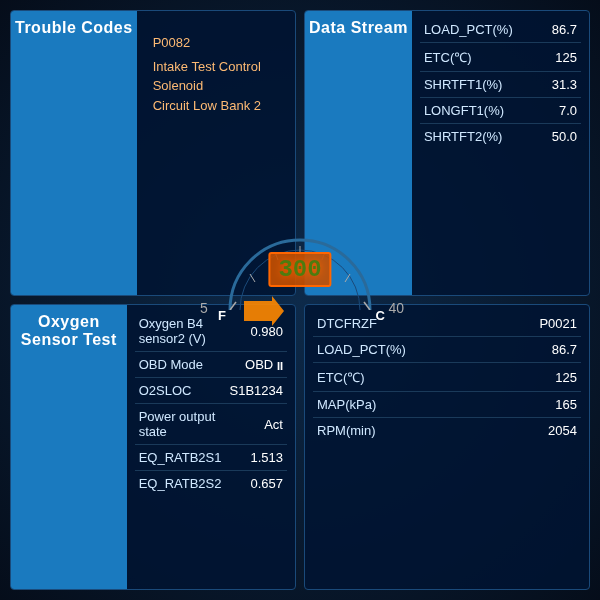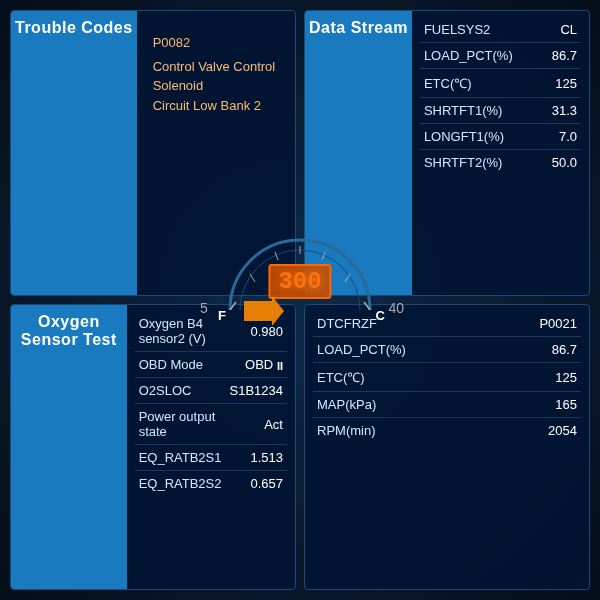--- a/index.html
+++ b/index.html
@@ -113,29 +113,29 @@
       z-index: 15;
       width: 40px;
       height: 30px;
       display: flex;
       align-items: center;
       justify-content: center;
     }
 
     .speed-numbers {
       position: absolute;
-      top: 264px;
+      top: 252px;
       left: 50%;
       transform: translateX(-50%);
       z-index: 15;
       background: rgba(200, 80, 0, 0.9);
       border: 2px solid #ff6600;
       border-radius: 3px;
       padding: 2px 8px;
-      color: #f97316;
+      color: #4d7c0f;
       font-size: 24px;
       font-weight: bold;
       font-family: 'Courier New', monospace;
       text-shadow: 0 0 8px #ff6600;
       min-width: 60px;
       text-align: center;
     }
 
     .gauge-label-left {
       position: absolute;
@@ -226,36 +226,32 @@
   </svg>
 </div>
 
 <div class="container">
 
   <div class="panel">
     <div class="panel-header">Trouble Codes</div>
     <div class="panel-body-trouble">
       <div class="trouble-code-text">
         <div style="margin-bottom:4px;">P0082</div>
-        <div>Control Valve Control Solenoid</div>
+        <div>Intake Test Control Solenoid</div>
         <div>Circuit Low Bank 2</div>
       </div>
     </div>
   </div>
 
   <div class="panel">
     <div class="panel-header">Data Stream</div>
     <div class="panel-body">
       <table class="data-table">
         <tbody id="data-stream-tbody">
             <tr>
-              <td>FUELSYS2</td>
-              <td>CL</td>
-            </tr>
-            <tr>
               <td>LOAD_PCT(%)</td>
               <td>86.7</td>
             </tr>
             <tr>
               <td>ETC(℃)</td>
               <td>125</td>
             </tr>
             <tr>
               <td>SHRTFT1(%)</td>
               <td>31.3</td>

